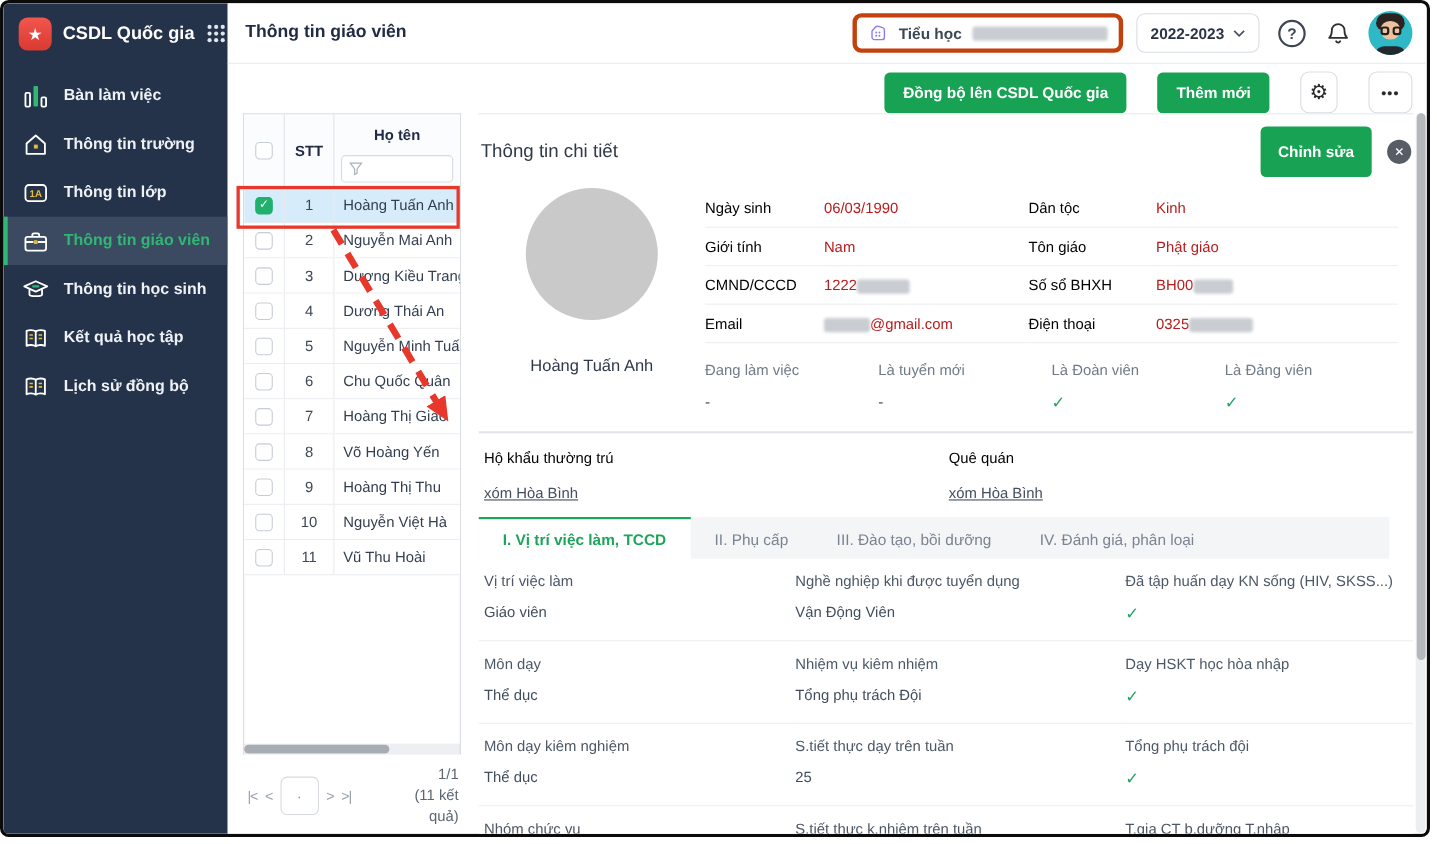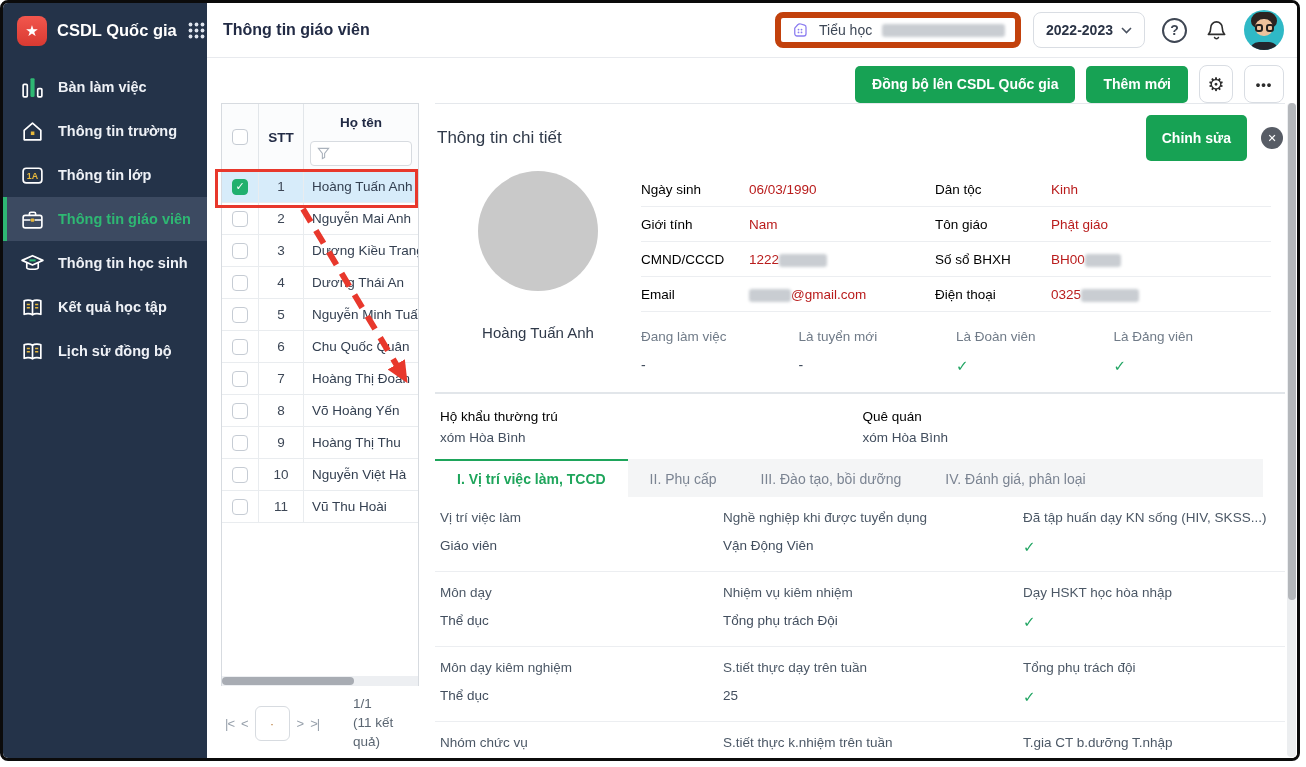--- a/index.html
+++ b/index.html
@@ -25,22 +25,22 @@
               padding-left: 13px; border-left: 4px solid transparent;
               color: #eef1f6; font-size: 14.5px; font-weight: 600; cursor: pointer; white-space: nowrap; }
   .nav-item.active { background: #3c4a61; border-left-color: #2eb873; color: #2eb873; }
   .nico { width: 25px; height: 25px; flex: none; }
 
   
   .main { position: absolute; left: 204px; right: 0; top: 0; bottom: 0; background: #fff; }
   .topbar { height: 55px; border-bottom: 1px solid #e8eaee; display: flex; align-items: center;
             padding: 0 13px 0 16px; }
   .page-title { font-size: 16px; font-weight: 700; color: #222b45; flex: 1; }
-  .school-box { width: 246px; height: 36px; border: 6px solid #c2410c; border-radius: 8px;
-                display: flex; align-items: center; gap: 10px; padding: 0 10px; cursor: pointer; }
+  .school-box { width: 246px; height: 36px; border: 4px solid #c2410c; border-radius: 8px;
+                display: flex; align-items: center; gap: 10px; padding: 0 10px; cursor: pointer; font-weight: bold; }
   .school-text { font-size: 14px; color: #3d4756; white-space: nowrap; }
   .redacted-block { background: #c9cdd2; border-radius: 3px; filter: blur(1.5px);
                     height: 13px; display: inline-block; vertical-align: middle; }
   .school-redact { width: 150px; }
   .year-box { margin-left: 12px; width: 112px; height: 36px; border: 1px solid #d9dde3;
               border-radius: 8px; display: flex; align-items: center; justify-content: space-between;
               padding: 0 12px; font-size: 14px; font-weight: 600; color: #2b3446; cursor: pointer; }
   .help-btn { margin-left: 17px; width: 25px; height: 25px; border: 2px solid #3f4754; flex: none;
               border-radius: 50%; display: flex; align-items: center; justify-content: center;
               font-size: 14px; font-weight: 700; color: #3f4754; cursor: pointer; }
@@ -51,21 +51,21 @@
              background: #2b2320; border-radius: 13px 13px 10px 10px; }
   .av-face { position: absolute; top: 9px; left: 11px; width: 18px; height: 17px;
              background: #eec29c; border-radius: 48%; }
   .av-glass { position: absolute; top: 14px; left: 10px; width: 21px; display: flex; gap: 3px;
               justify-content: center; }
   .av-glass i { width: 8px; height: 8px; border: 2px solid #23201e; border-radius: 3px; }
   .av-body { position: absolute; bottom: -7px; left: 5px; width: 30px; height: 15px;
              background: #23272e; border-radius: 10px 10px 0 0; }
 
   
-  .action-bar { position: absolute; top: 62px; right: 13px; display: flex; gap: 11px; align-items: center; }
+  .action-bar { position: absolute; top: 62px; right: 13px; display: flex; gap: 28px; align-items: center; }
   .btn-green { height: 37px; padding: 0 17px; border-radius: 5px; background: #17a254; border: none;
                color: #fff; font-size: 14px; font-weight: 600; display: flex; align-items: center;
                cursor: pointer; font-family: inherit; }
   .btn-icon { height: 38px; min-width: 34px; border: 1px solid #d9dde3; border-radius: 8px;
               background: #fff; display: flex; align-items: center; justify-content: center;
               font-size: 19px; color: #2c2c2c; cursor: pointer; padding: 0 7px; }
   .btn-more { font-size: 13px; letter-spacing: 1px; font-weight: 700; width: 40px; }
 
   
   .table-panel { position: absolute; left: 14px; top: 100px; bottom: 2px; width: 198px;
@@ -100,21 +100,21 @@
              border-right: 1px solid #d7dbe0; position: relative; cursor: pointer; }
   .hthumb { position: absolute; left: 0; top: 1px; height: 8px; width: 132px;
             background: #a8acb3; border-radius: 4px; }
   .pager { padding: 9px 2px 4px 4px; display: flex; align-items: center; gap: 7px;
            color: #97a0ab; font-size: 13px; }
   .pg-btn { cursor: pointer; letter-spacing: -1px; }
   .pg-input { width: 35px; height: 35px; border: 1px solid #d7dbe0; border-radius: 6px;
               display: flex; align-items: center; justify-content: center; color: #b5742f;
               font-size: 12px; cursor: text; background: #fff; }
   .pg-info { margin-left: auto; width: 64px; color: #5b6672; font-size: 13.5px;
-             line-height: 1.4; white-space: pre-line; align-self: flex-start; }
+             line-height: 1.4; white-space: pre-line; align-self: flex-start; text-align: right; }
 
   
   .detail-panel { position: absolute; left: 228px; top: 100px; right: 12px; bottom: 0;
                   border-top: 1px solid #e5e8ec; overflow: hidden; background: #fff; }
   .d-header { display: flex; align-items: center; padding: 11px 2px 6px 2px; }
   .d-title { flex: 1; font-size: 17px; color: #2f3949; }
   .btn-edit { height: 46px; padding: 0 16px; border-radius: 5px; margin-left: 32px; }
   .close-btn { margin-left: 14px; width: 22px; height: 22px; border-radius: 50%; background: #575c65;
                color: #fff; font-size: 11px; font-weight: 700; display: flex; align-items: center;
                justify-content: center; cursor: pointer; }
@@ -130,21 +130,21 @@
   .if-label { color: #000000; }
   .if-value { color: #b91c1c; }
   .status-grid { display: grid; grid-template-columns: repeat(4, 1fr); margin-top: 17px; }
   .st-label { font-size: 13.5px; color: #707b88; }
   .st-value { margin-top: 13px; font-size: 14px; color: #424e5e; min-height: 19px; }
   .check-mark { display: none; color: #21a563; font-weight: 700; font-size: 15px; }
   .is-check .check-mark { display: inline; }
   .divider { height: 2px; background: #e2e6ea; margin-top: 16px; }
   .address-grid { display: grid; grid-template-columns: 1fr 1fr; padding: 15px 0 0 5px; }
   .ad-label { font-size: 13.5px; color: #000000; }
-  .ad-value { margin-top: 6px; font-size: 13.5px; color: #424e5e; padding-bottom: 13px; }
+  .ad-value { margin-top: 17px; font-size: 13.5px; color: #424e5e; padding-bottom: 13px; text-decoration: underline; }
   .tabs { display: flex; width: 828px; background: #f4f5f6; margin-top: 1px; }
   .tab { height: 38px; display: flex; align-items: center; padding: 0 22px; font-size: 14px;
          color: #7b8492; border-top: 2px solid transparent; cursor: pointer; white-space: nowrap; }
   .tab.active { background: #fff; border-top-color: #1ea55b; color: #1ea55b; font-weight: 700; }
   .dgrid { display: grid; grid-template-columns: 288px 300px 1fr; }
   .dcell { border-bottom: 1px solid #eceef1; padding: 13px 8px 15px 0; }
   .dcell:nth-child(3n+1) { padding-left: 5px; }
   .dg-label { font-size: 13.5px; color: #4c5866; white-space: nowrap; }
   .dg-value { margin-top: 13px; font-size: 13.5px; color: #424e5e; min-height: 17px; }
 
@@ -367,21 +367,21 @@
             </div>
             <div class="td-stt">6</div>
             <div class="td-name">Chu Quốc Quân</div>
           </div>
 
           <div class="trow">
             <div class="td-check">
               <span class="checkbox"></span>
             </div>
             <div class="td-stt">7</div>
-            <div class="td-name">Hoàng Thị Đoàn</div>
+            <div class="td-name">Hoàng Thị Giáo</div>
           </div>
 
           <div class="trow">
             <div class="td-check">
               <span class="checkbox"></span>
             </div>
             <div class="td-stt">8</div>
             <div class="td-name">Võ Hoàng Yến</div>
           </div>
 

